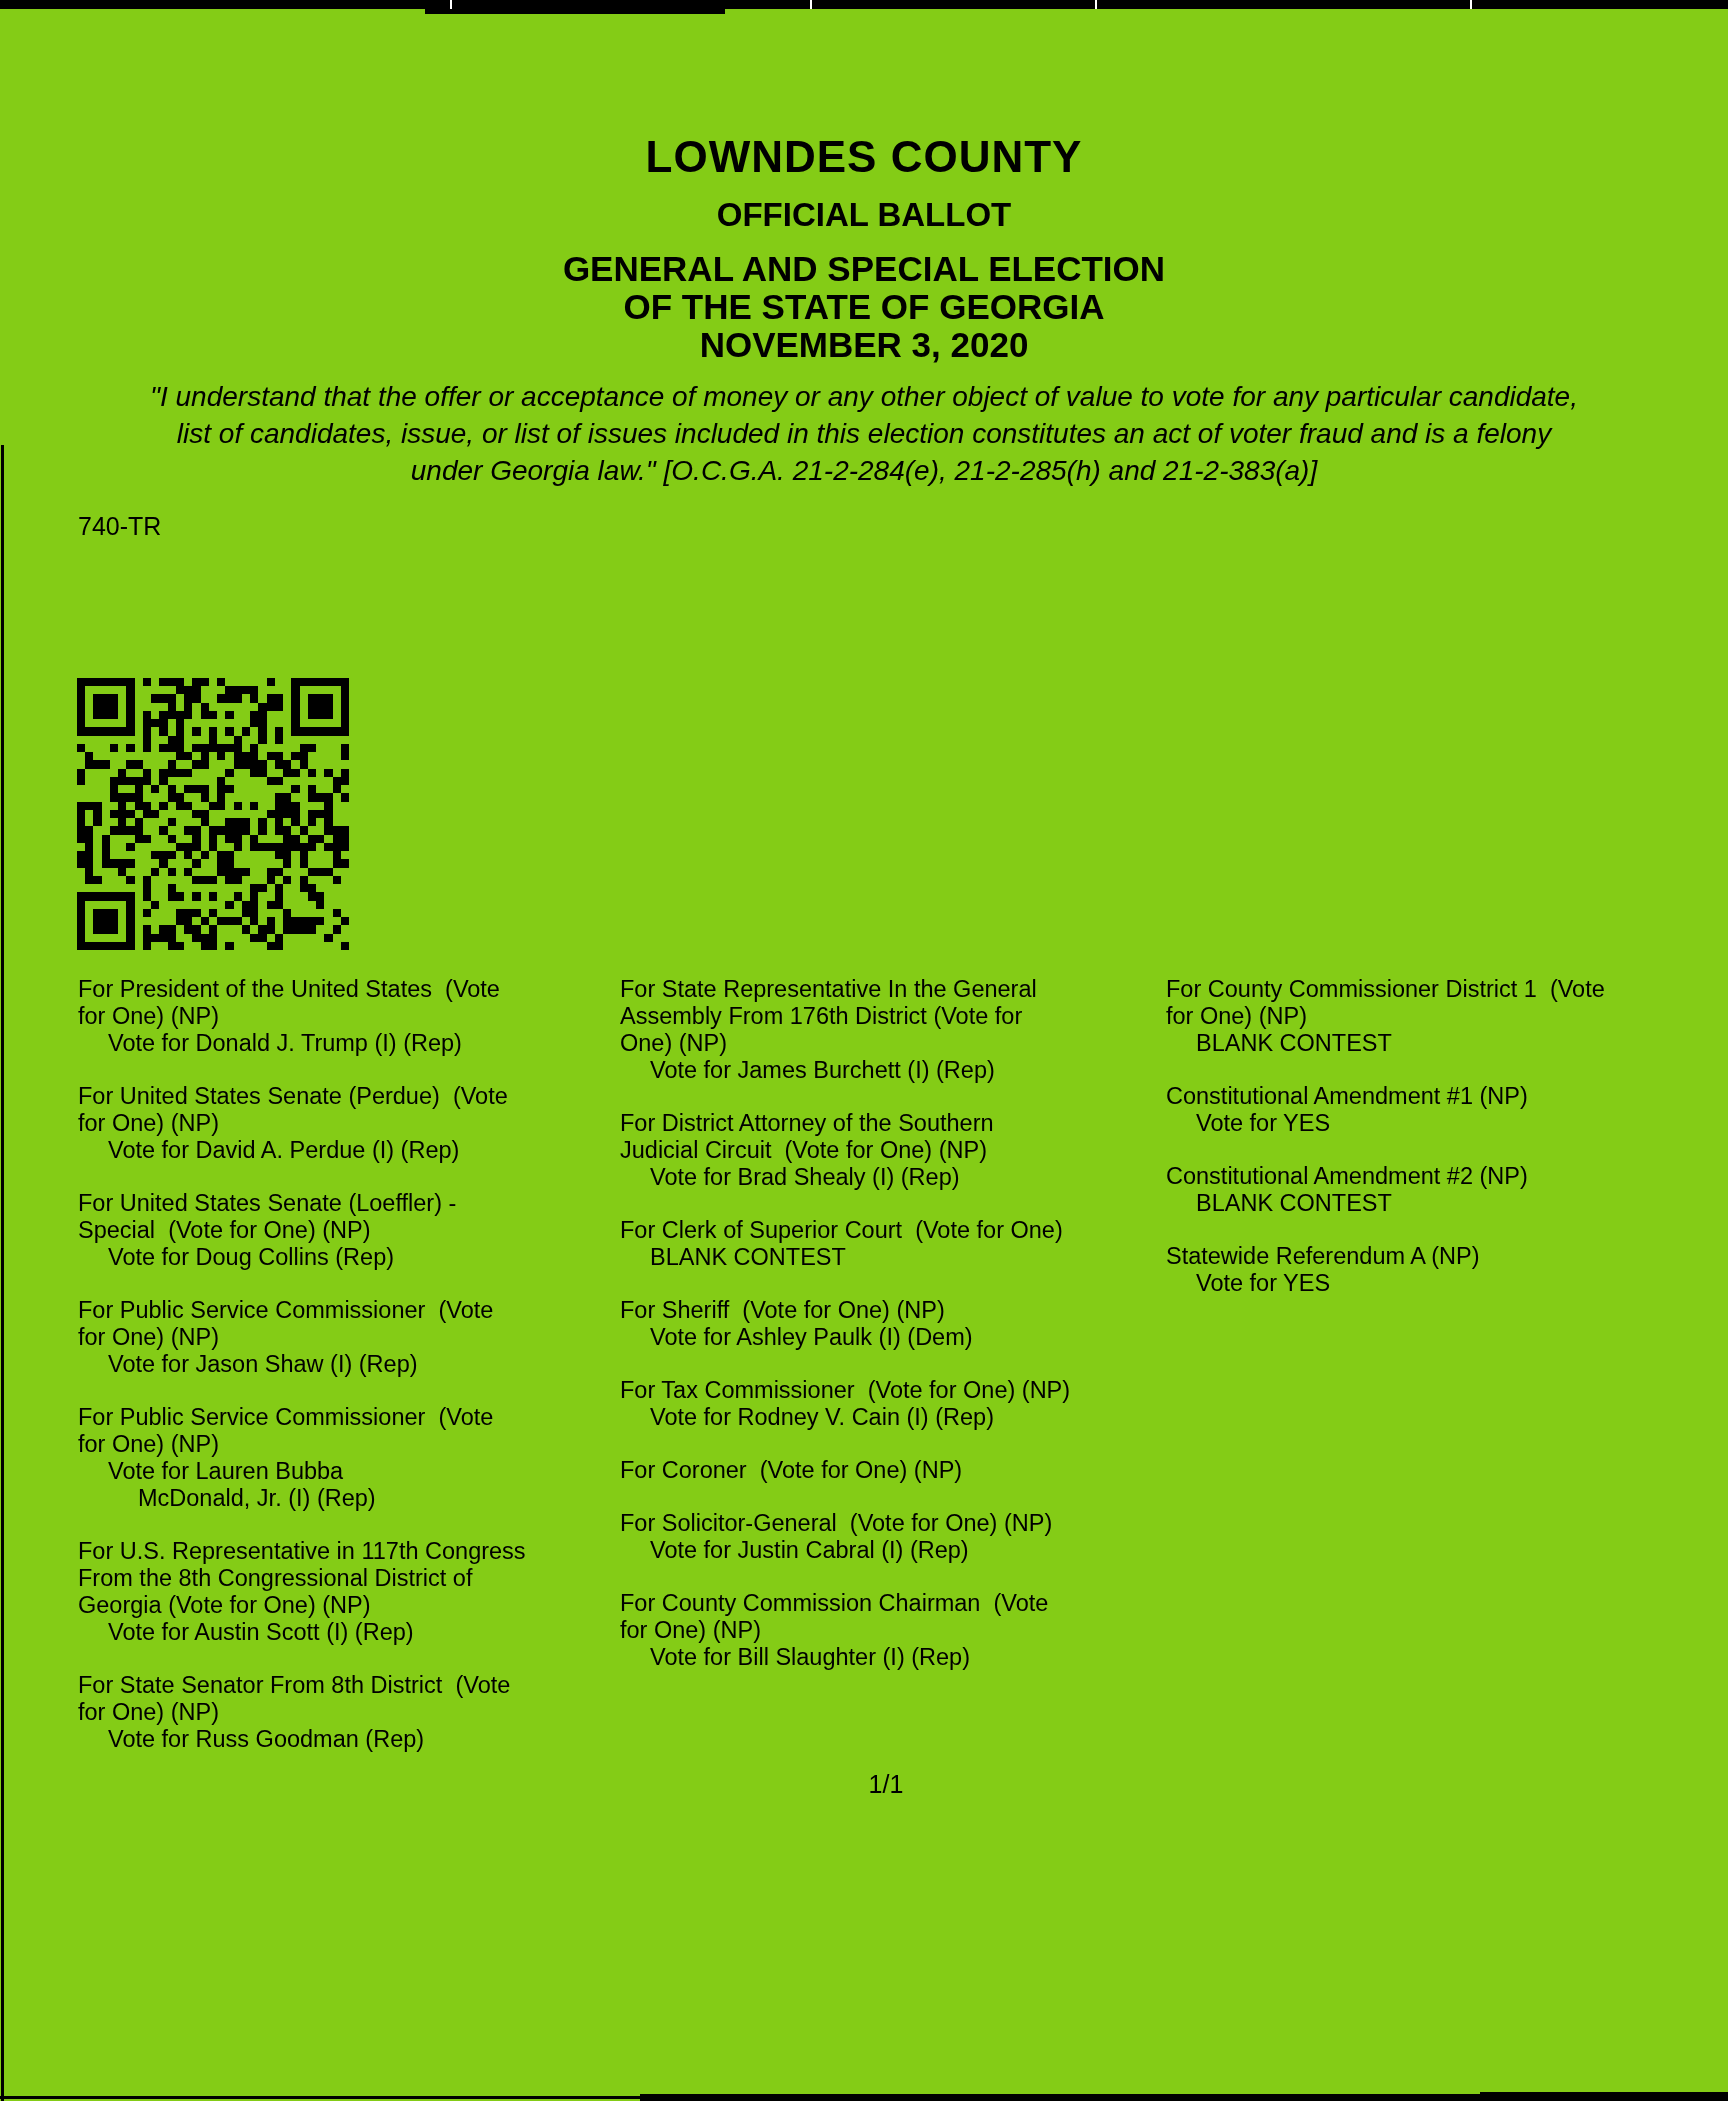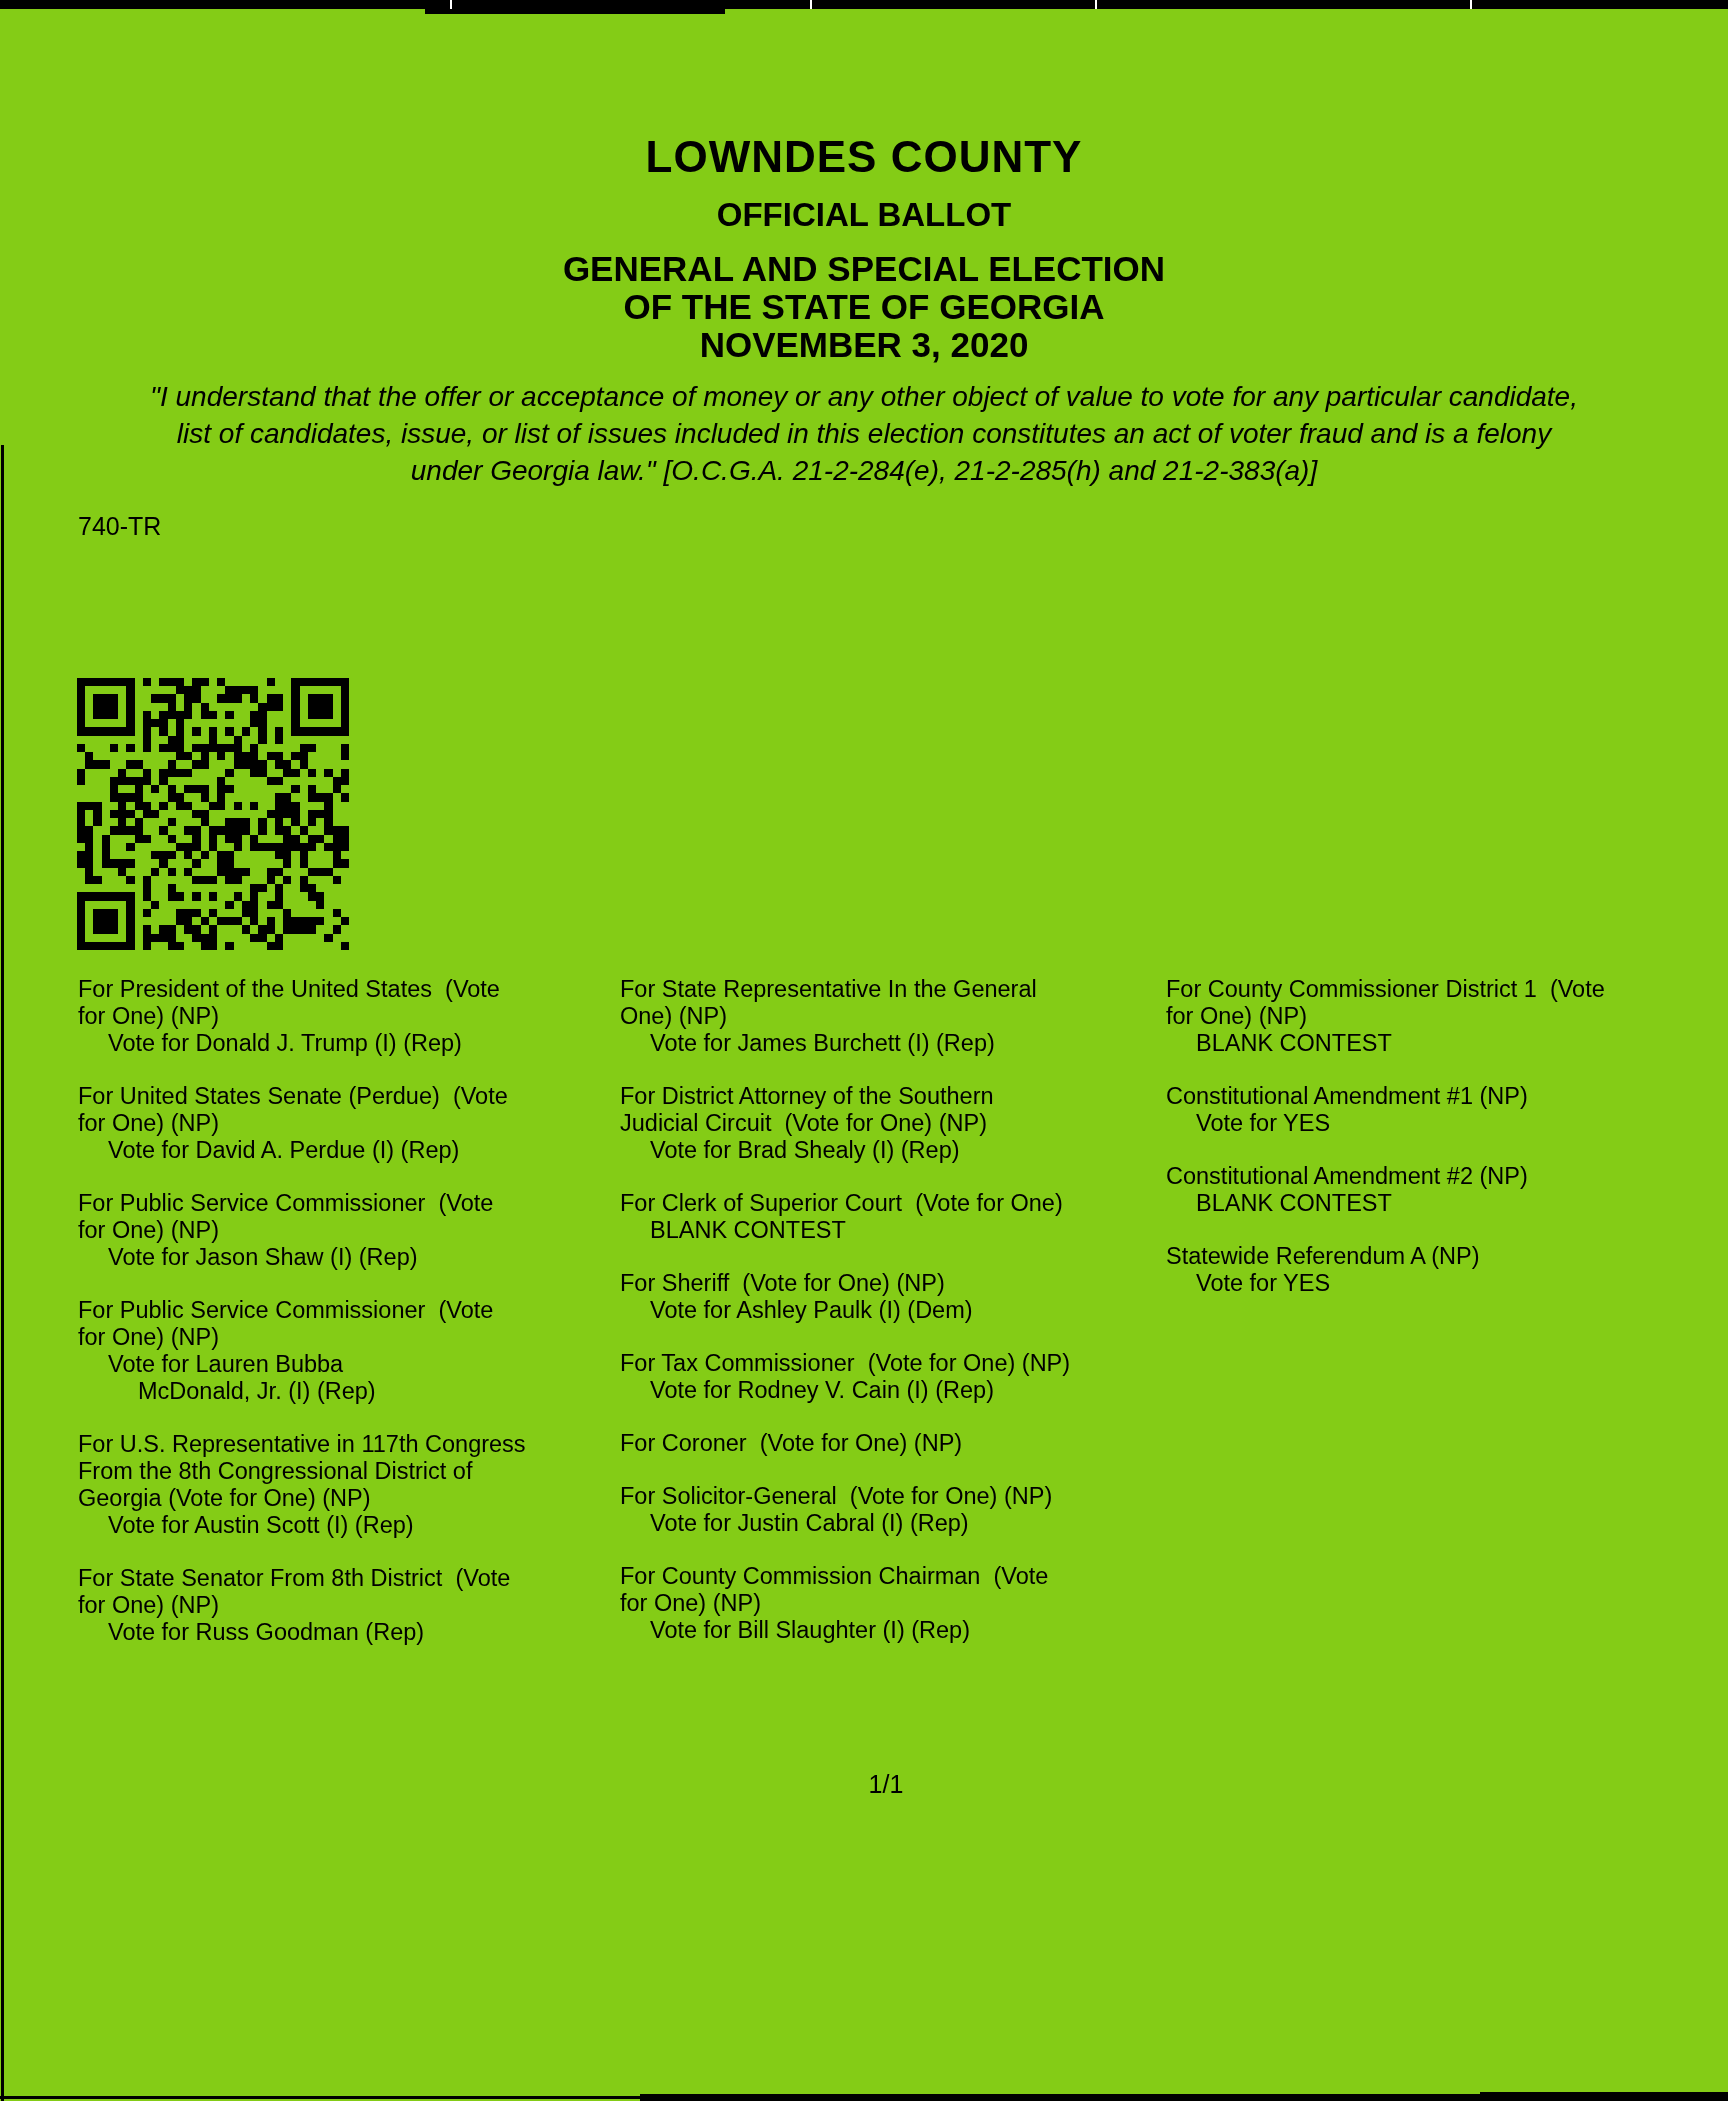--- a/index.html
+++ b/index.html
@@ -591,20 +591,25 @@
           <div class="contest-line">For President of the United States  (Vote</div>
           <div class="contest-line">for One) (NP)</div>
           <div class="contest-line indent-1">Vote for Donald J. Trump (I) (Rep)</div>
         </div>
         <div class="contest">
           <div class="contest-line">For United States Senate (Perdue)  (Vote</div>
           <div class="contest-line">for One) (NP)</div>
           <div class="contest-line indent-1">Vote for David A. Perdue (I) (Rep)</div>
         </div>
         <div class="contest">
+          <div class="contest-line">For United States Senate (Loeffler) -</div>
+          <div class="contest-line">Special  (Vote for One) (NP)</div>
+          <div class="contest-line indent-1">Vote for Doug Collins (Rep)</div>
+        </div>
+        <div class="contest">
           <div class="contest-line">For Public Service Commissioner  (Vote</div>
           <div class="contest-line">for One) (NP)</div>
           <div class="contest-line indent-1">Vote for Jason Shaw (I) (Rep)</div>
         </div>
         <div class="contest">
           <div class="contest-line">For Public Service Commissioner  (Vote</div>
           <div class="contest-line">for One) (NP)</div>
           <div class="contest-line indent-1">Vote for Lauren Bubba</div>
           <div class="contest-line indent-2">McDonald, Jr. (I) (Rep)</div>
         </div>
@@ -616,20 +621,21 @@
         </div>
         <div class="contest">
           <div class="contest-line">For State Senator From 8th District  (Vote</div>
           <div class="contest-line">for One) (NP)</div>
           <div class="contest-line indent-1">Vote for Russ Goodman (Rep)</div>
         </div>
       </div>
       <div class="column col-1">
         <div class="contest">
           <div class="contest-line">For State Representative In the General</div>
+          <div class="contest-line">Assembly From 176th District (Vote for</div>
           <div class="contest-line">One) (NP)</div>
           <div class="contest-line indent-1">Vote for James Burchett (I) (Rep)</div>
         </div>
         <div class="contest">
           <div class="contest-line">For District Attorney of the Southern</div>
           <div class="contest-line">Judicial Circuit  (Vote for One) (NP)</div>
           <div class="contest-line indent-1">Vote for Brad Shealy (I) (Rep)</div>
         </div>
         <div class="contest">
           <div class="contest-line">For Clerk of Superior Court  (Vote for One)</div>

